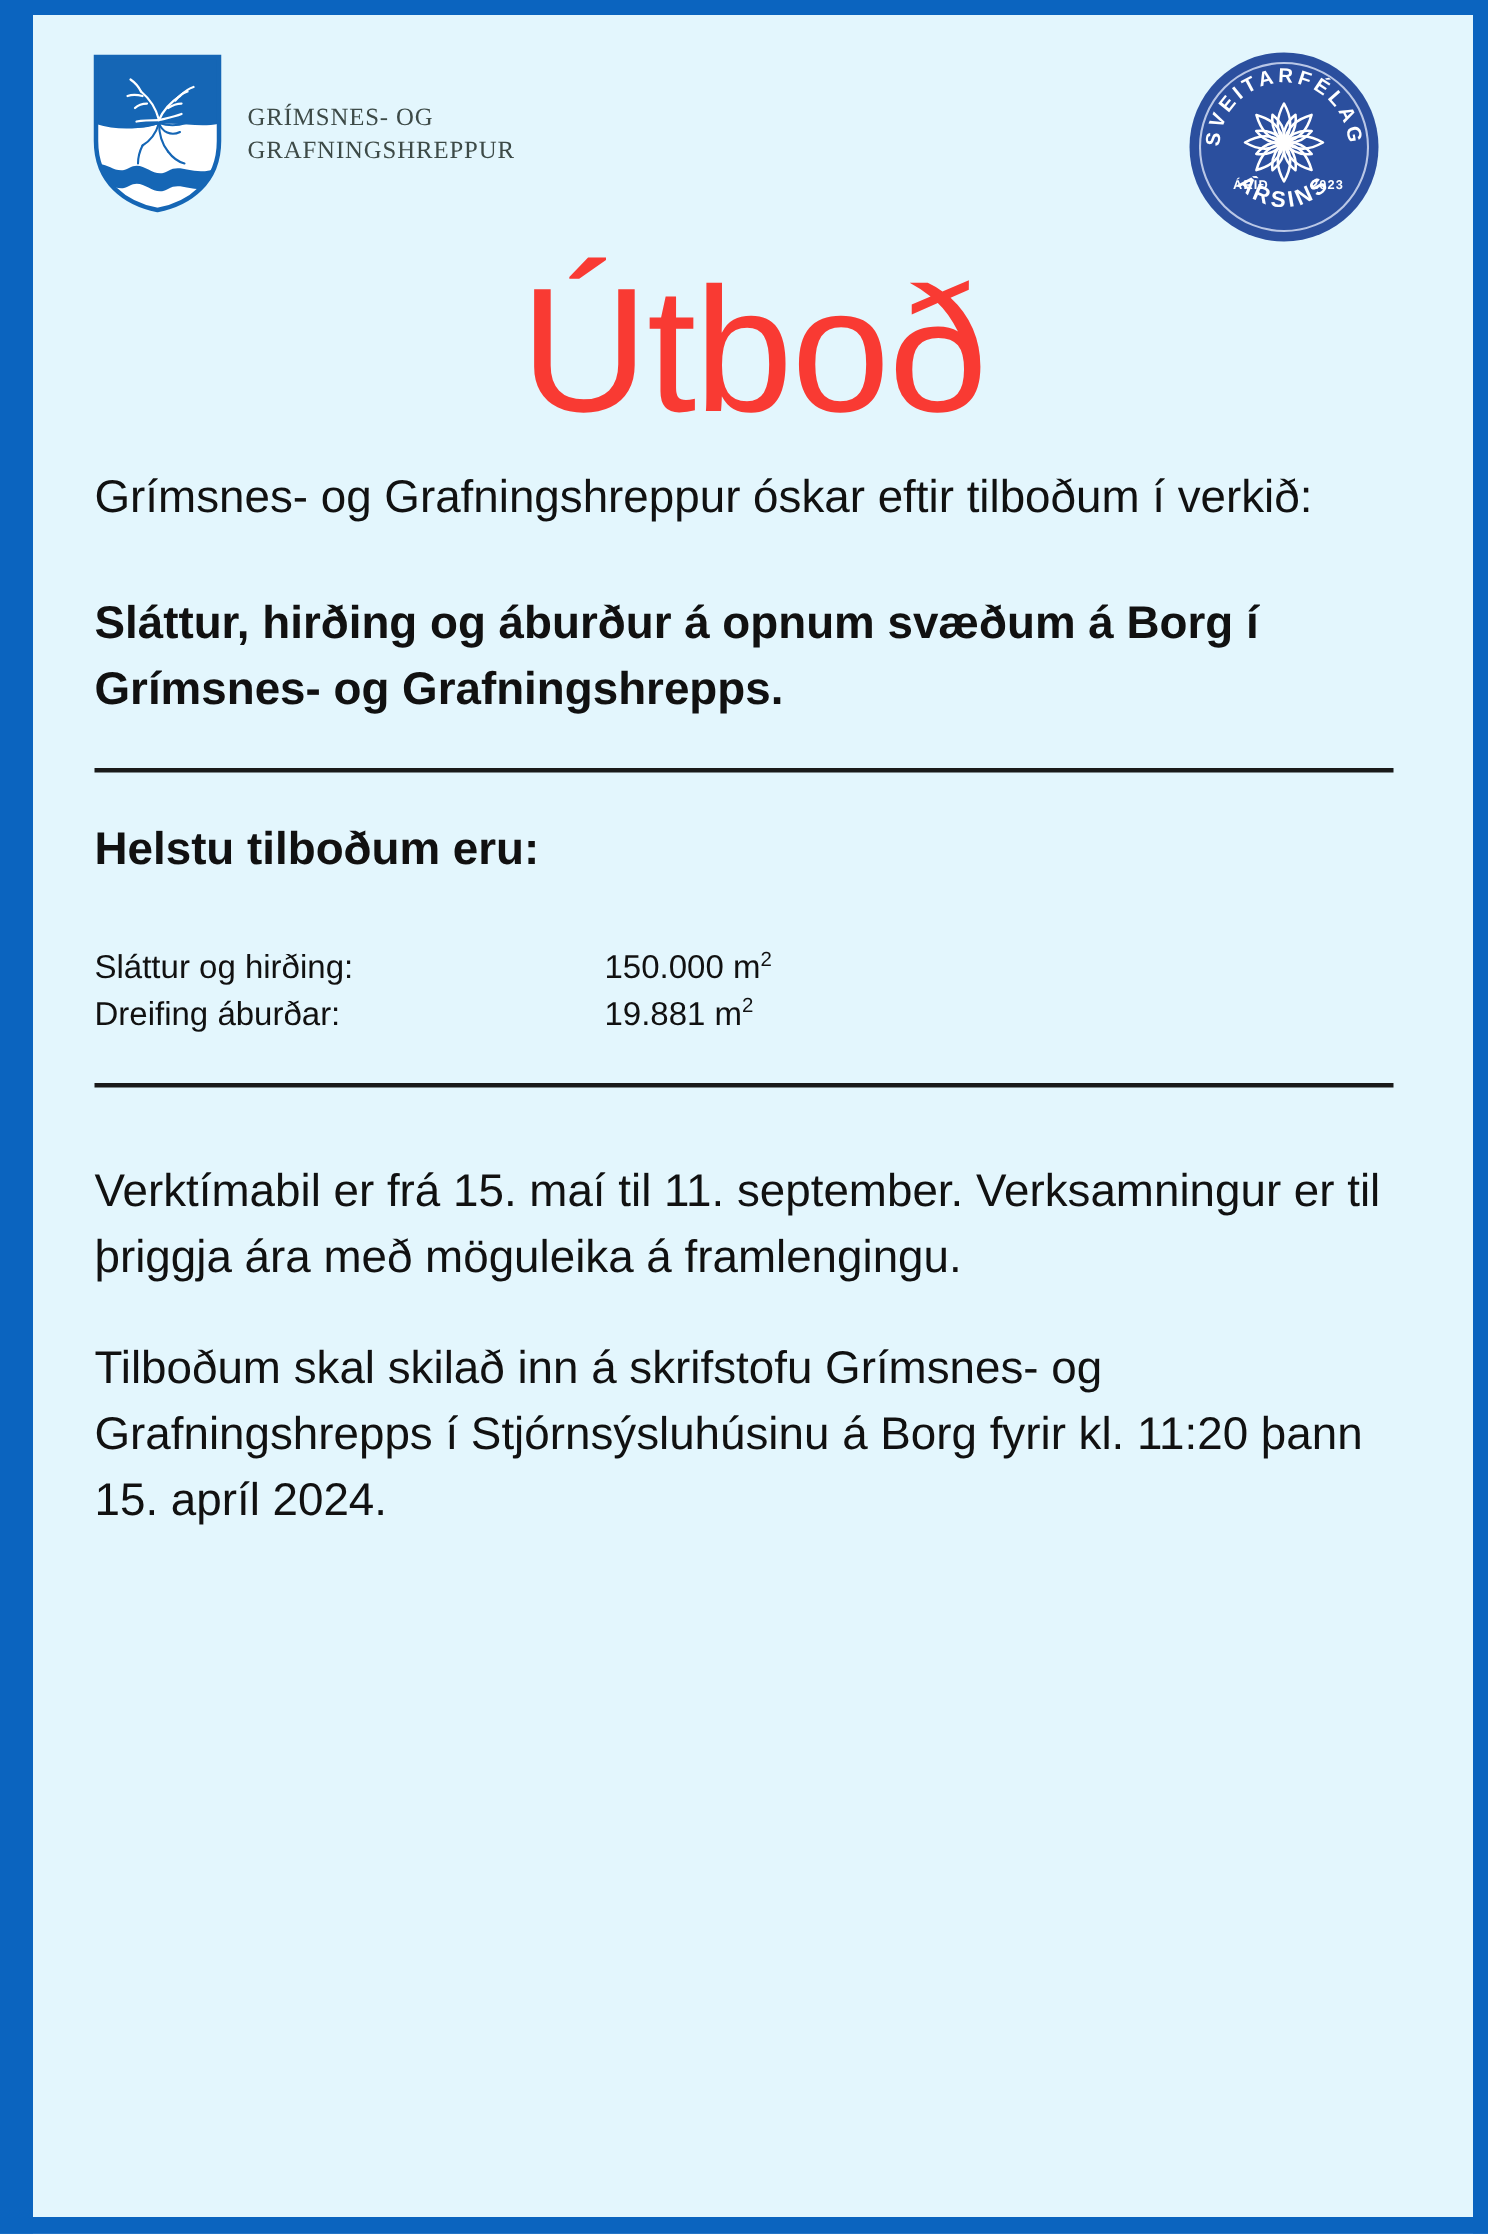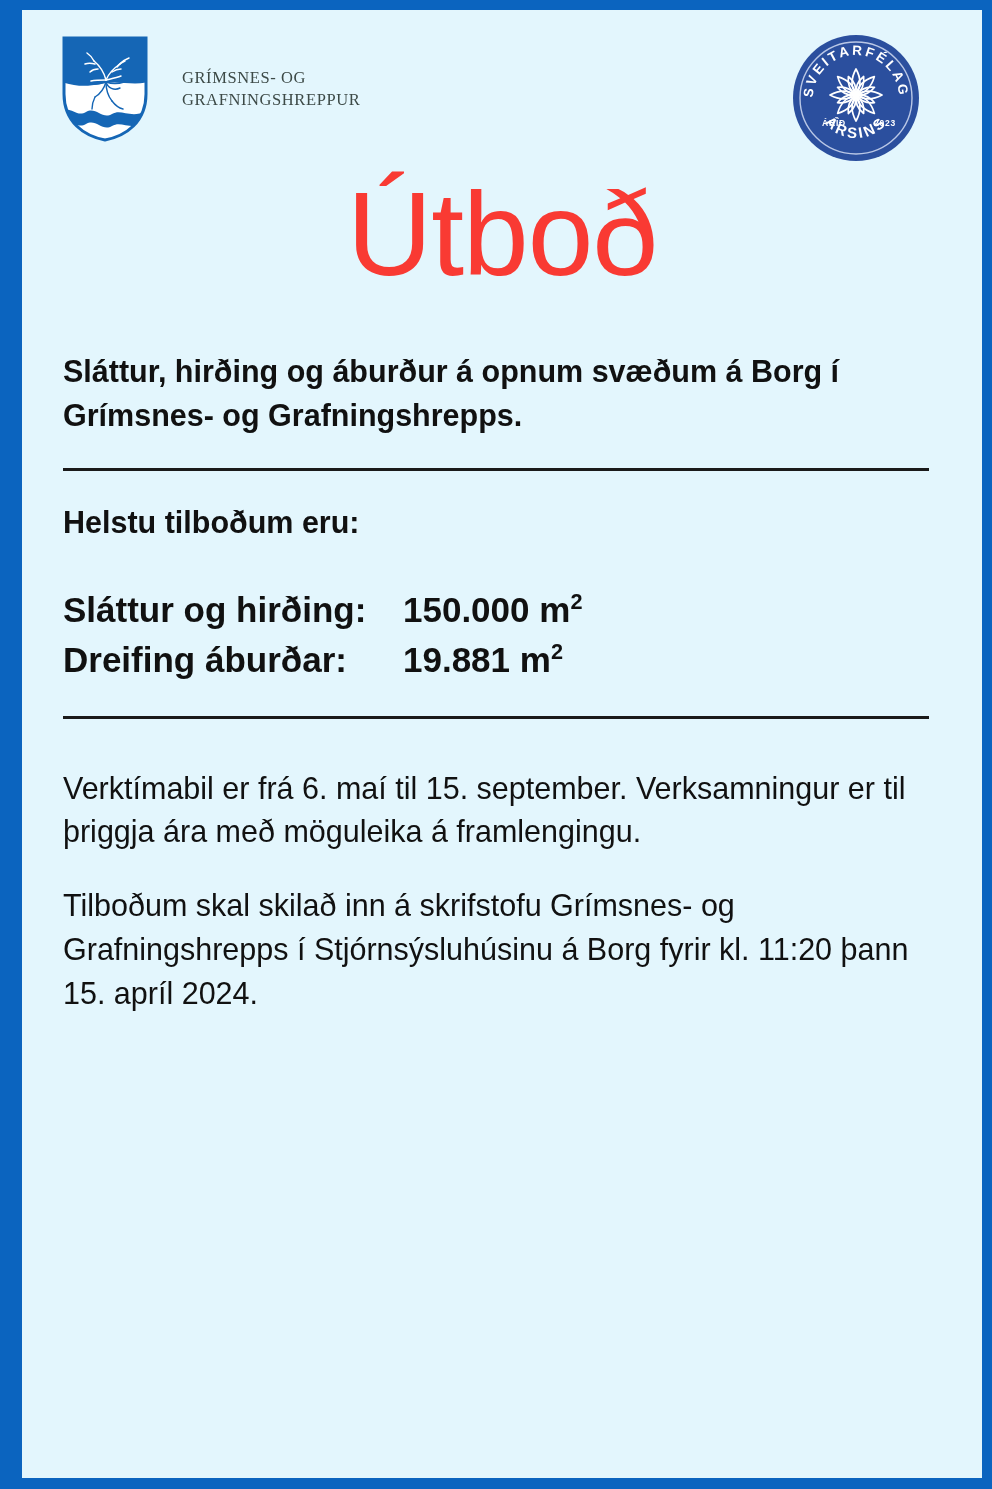--- a/index.html
+++ b/index.html
@@ -76,21 +76,21 @@
     width: 960px;
     height: 175px;
   }
 
   .logo-block {
     position: absolute;
     left: 40px;
     top: 26px;
     display: flex;
     align-items: center;
-    gap: 34px;
+    gap: 17px;
   }
   .shield {
     width: 86px;
     height: 106px;
     display: block;
   }
   .logo-text {
     font-family: "Liberation Serif", serif;
     font-size: 16.5px;
     letter-spacing: 0.6px;
@@ -151,26 +151,25 @@
     background: #1a1a1a;
     width: 866px;
     margin: 0;
   }
 
   .qty-table {
     border-collapse: collapse;
     margin: 0;
   }
   .qty-table td {
-    font-size: 35px;
+    font-size: 22px;
     line-height: 1.44;
     color: #111111;
     padding: 0;
     vertical-align: baseline;
-    font-weight: bold;
   }
   .qty-label {
     width: 340px;
     text-align: left;
   }
   .qty-value {
     text-align: left;
     width: 200px;
     white-space: nowrap;
   }
@@ -271,20 +270,21 @@
           <text x="31" y="93" font-family="Liberation Sans, sans-serif" font-size="8.5" font-weight="bold" fill="#ffffff" letter-spacing="0.8">ÁRIÐ</text>
           <text x="83" y="93" font-family="Liberation Sans, sans-serif" font-size="8.5" font-weight="bold" fill="#ffffff" letter-spacing="0.8">2023</text>
         </svg>
       </span>
     </div>
 
     <div class="title">Útboð</div>
 
     <div class="body">
 
+      <p class="para">Grímsnes- og Grafningshreppur óskar eftir tilboðum í verkið:</p>
 
       <div class="spacer-lg"></div>
 
       <p class="para strong">Sláttur, hirðing og áburður á opnum svæðum á Borg í Grímsnes- og Grafningshrepps.</p>
 
       <div class="spacer-md"></div>
 
       <div class="divider"></div>
 
       <div class="spacer-md"></div>
@@ -308,21 +308,21 @@
 
       <div class="spacer-md"></div>
 
       <div class="divider"></div>
 
       <div class="spacer-sm"></div>
 
 
       <div class="spacer-md"></div>
 
-      <p class="para">Verktímabil er frá 6. maí til 15. september. Verksamningur er til þriggja ára með möguleika á framlengingu.</p>
+      <p class="para">Verktímabil er frá 15. maí til 11. september. Verksamningur er til þriggja ára með möguleika á framlengingu.</p>
 
       <div class="spacer-md"></div>
 
       <p class="para">Tilboðum skal skilað inn á skrifstofu Grímsnes- og Grafningshrepps í Stjórnsýsluhúsinu á Borg fyrir kl. 11:20 þann 15. apríl 2024.</p>
 
     </div>
   </div>
 
   <div class="top-band"></div>
   <div class="left-band"></div>

